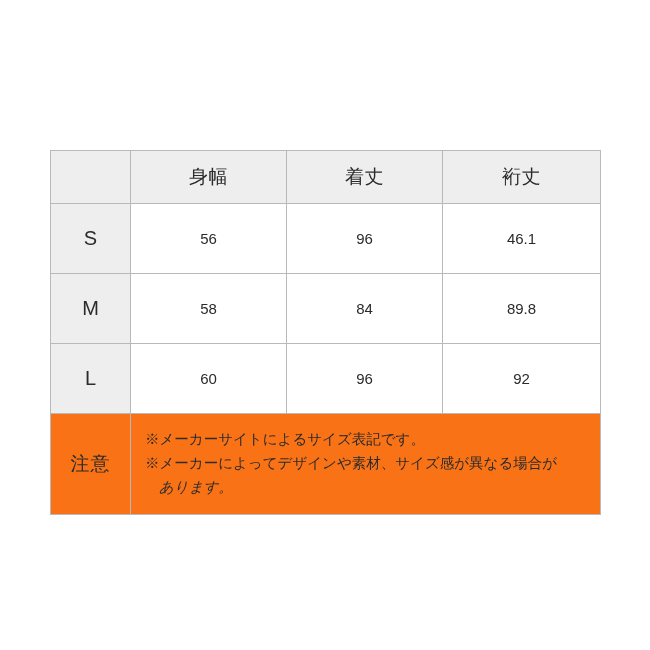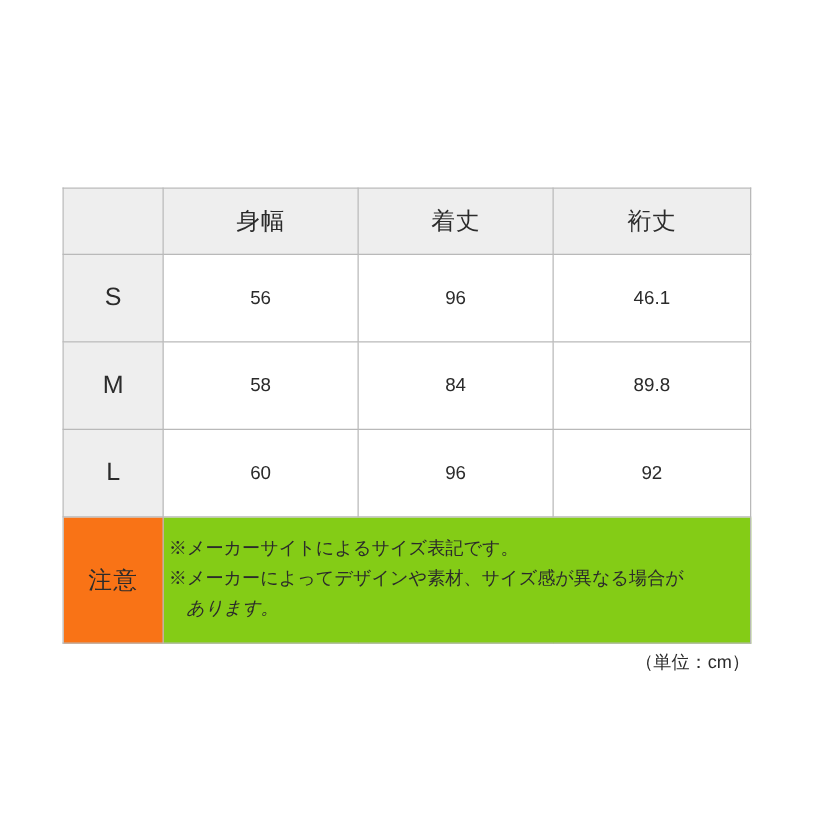--- a/index.html
+++ b/index.html
@@ -63,23 +63,23 @@
     background: #eeeeee;
     font-size: 20px;
   }
   .note-row td.rowlabel {
     background: #f97316;
     font-size: 19px;
     letter-spacing: 1px;
     height: 100px;
   }
   .note-row td.note-cell {
-    background: #84cc16;
+    background: #f97316;
     text-align: left;
-    padding: 14px 12px 14px 4px;
+    padding: 14px 12px 14px 14px;
     font-size: 14.5px;
     line-height: 1.65;
   }
   .note-line {
     white-space: pre;
   }
   .note-line.indent {
     text-indent: 14px;
     font-style: italic;
   }
@@ -136,15 +136,14 @@
           <td class="note-cell" colspan="3">
             <div class="note-line">※メーカーサイトによるサイズ表記です。</div>
             <div class="note-line">※メーカーによってデザインや素材、サイズ感が異なる場合が</div>
             <div class="note-line indent">あります。</div>
           </td>
         </tr>
       </tbody>
     </table>
   </div>
 
-  <div class="unit">（単位：cm）</div>
 
 </div>
 
 </body></html>

